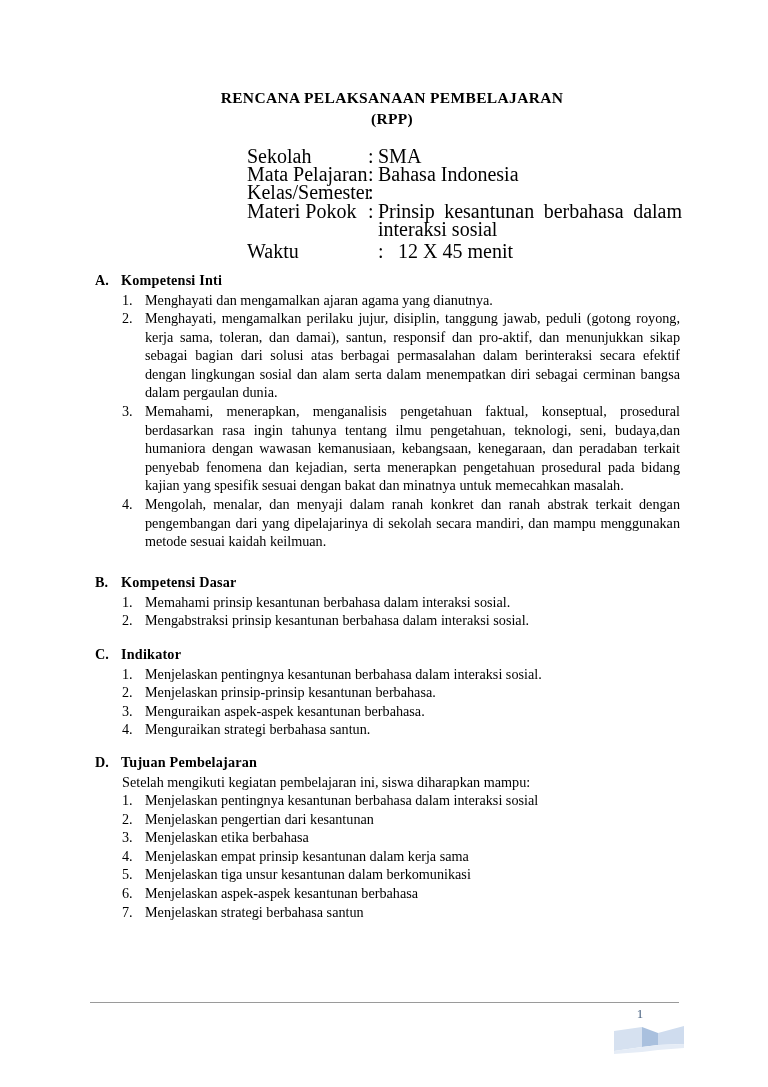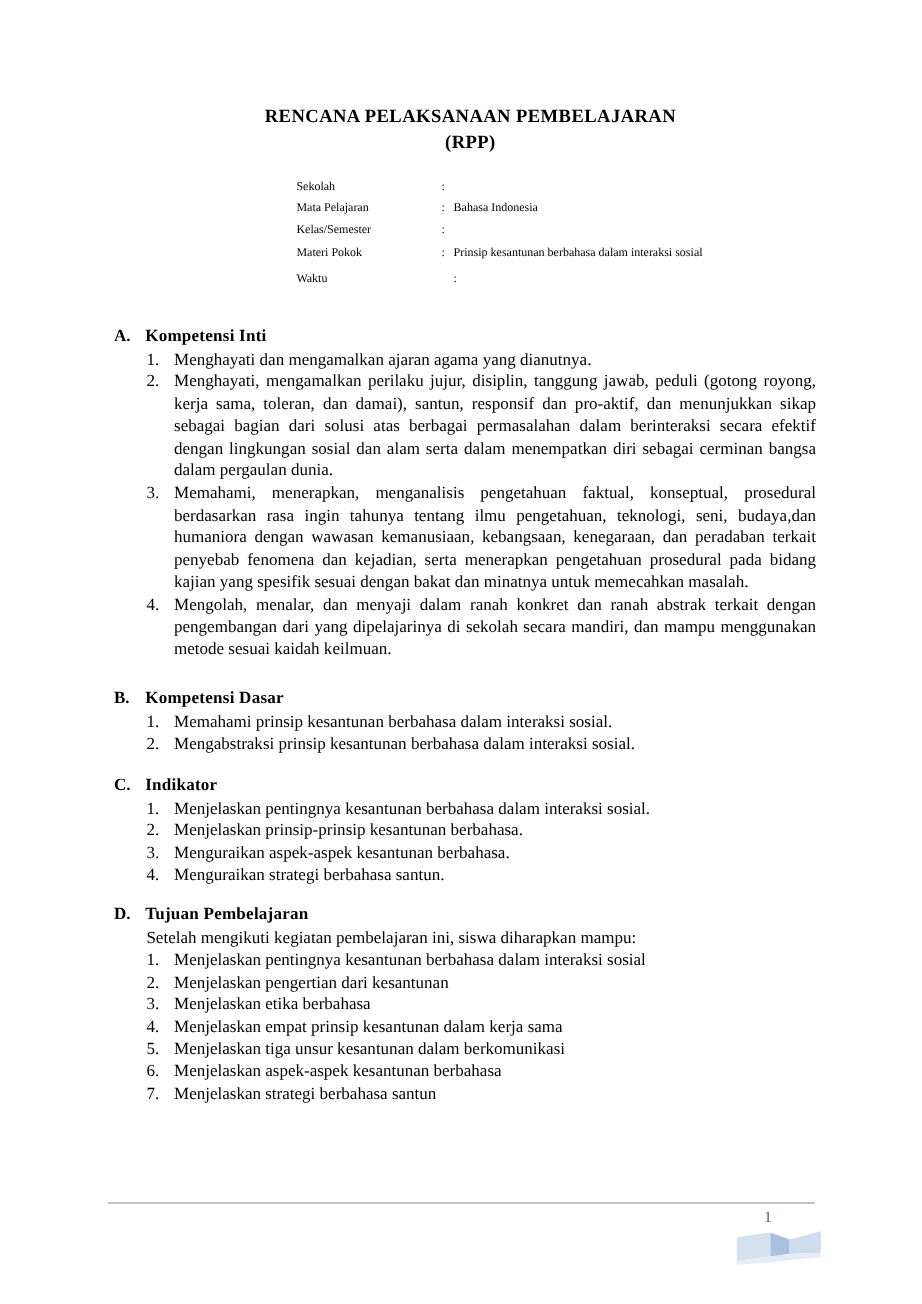--- a/index.html
+++ b/index.html
@@ -38,21 +38,21 @@
     display: block;
     margin-top: 1px;
   }
 
   
   .meta {
     position: absolute;
     left: 247px;
     top: 147px;
     width: 435px;
-    font-size: 10px;
+    font-size: 20px;
     line-height: 18.2px;
   }
   .meta-row {
     display: flex;
     align-items: flex-start;
   }
   .meta-label {
     width: 121px;
     flex: 0 0 121px;
   }
@@ -160,38 +160,40 @@
 
   <div class="doc-title">
     <span>RENCANA PELAKSANAAN  PEMBELAJARAN</span>
     <span class="line2">(RPP)</span>
   </div>
 
   <div class="meta" id="meta-block">
       <div class="meta-row">
         <div class="meta-label">Sekolah</div>
         <div class="meta-colon">:</div>
+        <div class="meta-value">SMA</div>
       </div>
       <div class="meta-row">
         <div class="meta-label">Mata Pelajaran</div>
         <div class="meta-colon">:</div>
         <div class="meta-value">Bahasa  Indonesia</div>
       </div>
       <div class="meta-row">
         <div class="meta-label">Kelas/Semester</div>
         <div class="meta-colon">:</div>
       </div>
       <div class="meta-row">
         <div class="meta-label">Materi Pokok</div>
         <div class="meta-colon">:</div>
         <div class="meta-value justify">Prinsip  kesantunan  berbahasa  dalam  interaksi sosial</div>
       </div>
       <div class="meta-row gap-top">
         <div class="meta-label">Waktu</div>
         <div class="meta-colon">:</div>
+        <div class="meta-value">12 X 45 menit</div>
       </div>
     </div>
 
   <div id="sections-host">
       <div class="section" style="top: 271px;">
         <div class="section-head">
           <span class="section-letter">A.</span>
           <span class="section-title">Kompetensi Inti</span>
         </div>
         <ol class="items">

